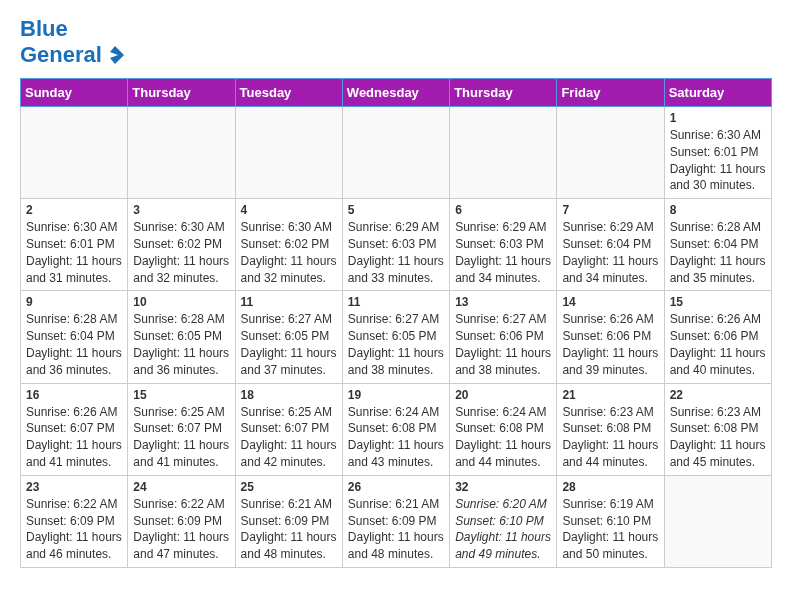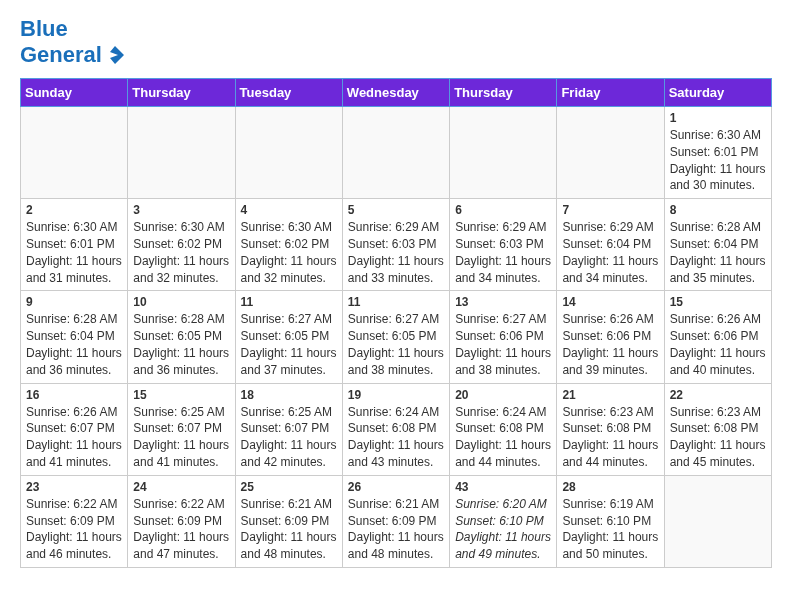--- a/index.html
+++ b/index.html
@@ -31,21 +31,21 @@
     .calendar-subtitle {
       font-size: 16px;
       color: #444;
     }
     table {
       width: 100%;
       border-collapse: collapse;
       table-layout: fixed;
     }
     thead tr th {
-      background-color: #6d28d9;
+      background-color: #a21caf;
       color: white;
       font-size: 13px;
       font-weight: bold;
       padding: 6px 4px;
       text-align: left;
       border: 1px solid #5599e0;
     }
     tbody tr td {
       border: 1px solid #ccc;
       vertical-align: top;
@@ -293,21 +293,21 @@
 and 48 minutes.</div>
         </td>
         <td>
           <div class="day-number">26</div>
           <div class="day-info" style="white-space: pre-line;">Sunrise: 6:21 AM
 Sunset: 6:09 PM
 Daylight: 11 hours
 and 48 minutes.</div>
         </td>
         <td>
-          <div class="day-number">43</div>
+          <div class="day-number">32</div>
           <div class="day-info" style="white-space: pre-line; font-style: italic;">Sunrise: 6:20 AM
 Sunset: 6:10 PM
 Daylight: 11 hours
 and 49 minutes.</div>
         </td>
         <td>
           <div class="day-number">28</div>
           <div class="day-info" style="white-space: pre-line;">Sunrise: 6:19 AM
 Sunset: 6:10 PM
 Daylight: 11 hours

